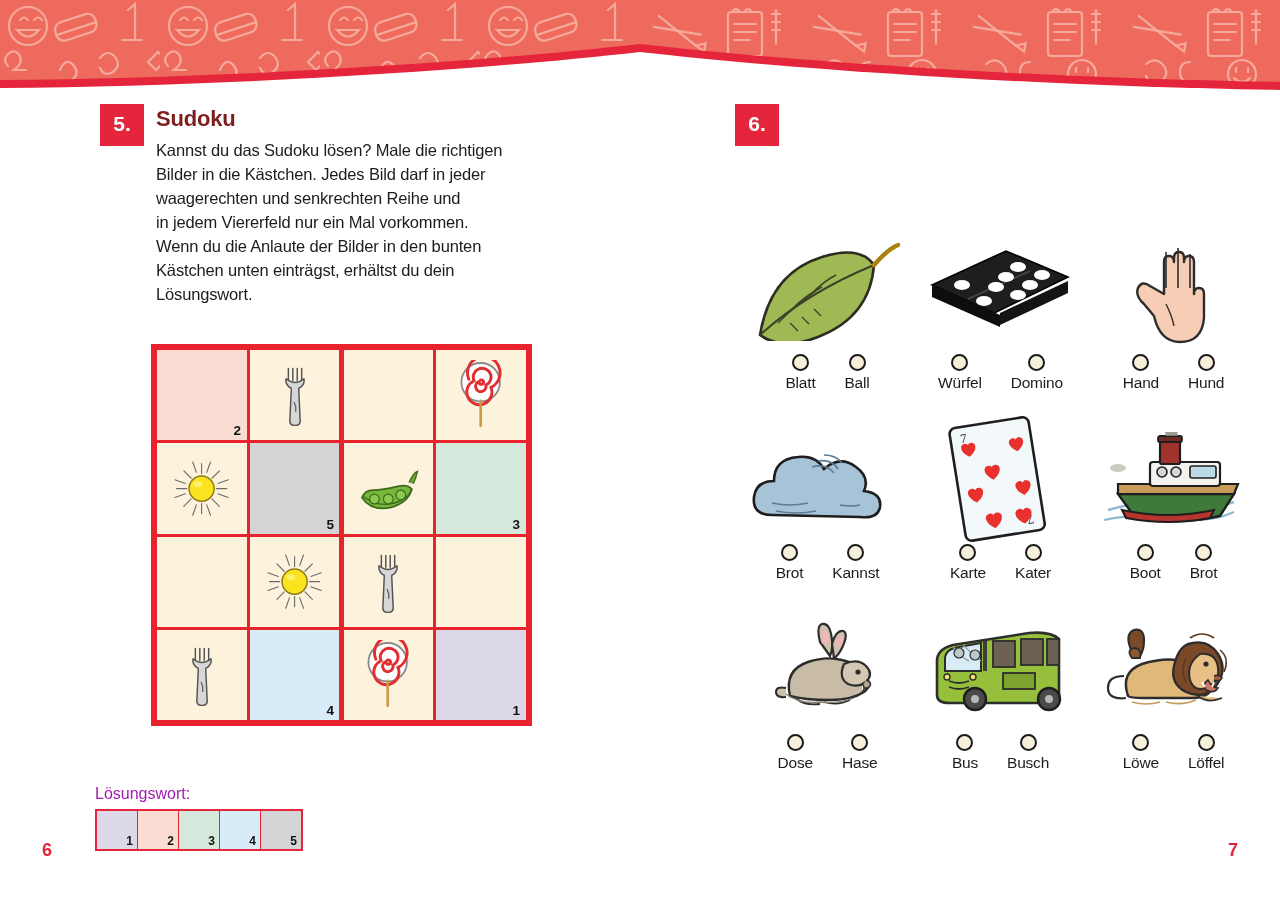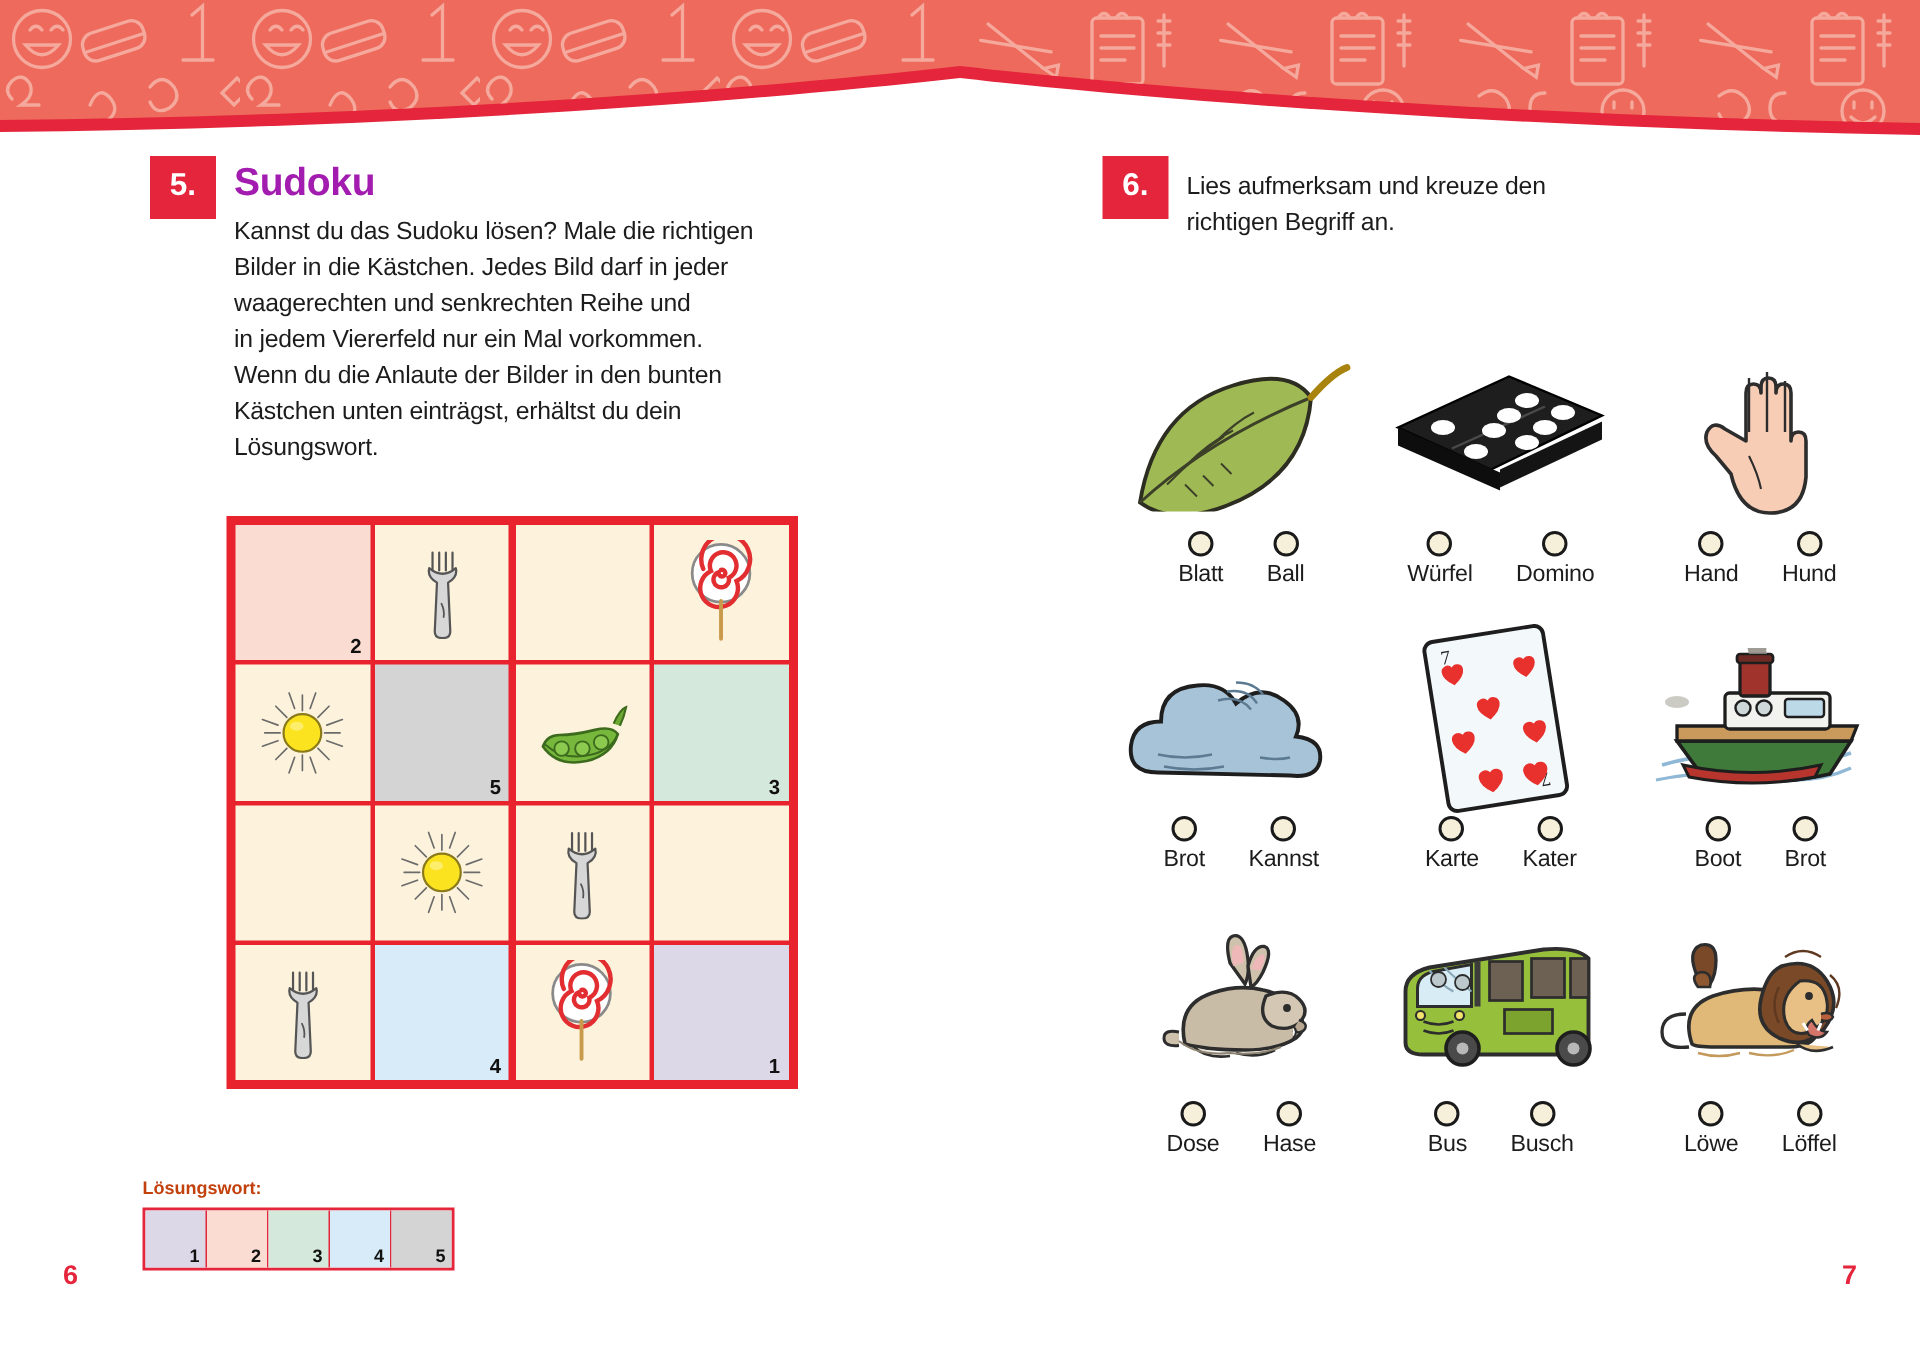--- a/index.html
+++ b/index.html
@@ -46,22 +46,22 @@
     font-size: 21px;
     font-weight: bold;
     display: flex;
     align-items: center;
     justify-content: center;
     flex: 0 0 auto;
     padding-bottom: 3px;
   }
   .ex-body { margin-left: 12px; }
   .ex-title {
-    color: #a21caf;
-    font-size: 26px;
+    color: #7f1d1d;
+    font-size: 22px;
     font-weight: bold;
     line-height: 1.0;
     padding-top: 4px;
     letter-spacing: -0.2px;
   }
   .ex-text {
     color: #1c1c1c;
     font-size: 16.5px;
     line-height: 1.46;
     margin-top: 8px;
@@ -127,23 +127,23 @@
     pointer-events: none;
   }
 
   
   #loesung {
     position: absolute;
     left: 95px;
     top: 785px;
   }
   #loesung-label {
-    color: #c2410c;
-    font-size: 12px;
-    font-weight: bold;
+    color: #a21caf;
+    font-size: 16px;
+    font-weight: normal;
     margin-bottom: 6px;
   }
   #loesung-boxes {
     display: flex;
     border: 2px solid #e4253b;
     width: 208px;
     height: 42px;
   }
   .lb {
     flex: 1 1 0;
@@ -450,22 +450,20 @@
   </div>
 
   <div class="page-num" id="pnum-left">6</div>
 </div>
 
 <div class="page" id="page-right">
 
   <div class="ex-header" style="left:94px; top:104px; width:460px;">
     <div class="ex-num">6.</div>
     <div class="ex-body">
-      <div class="ex-text">Lies aufmerksam und kreuze den
-richtigen Begriff an.</div>
     </div>
   </div>
 
   <div id="riddle">
       <div class="riddle-row">
         <div class="riddle-item">
           <div class="riddle-pic">
             <svg width="152" height="102" viewBox="0 0 152 102" xmlns="http://www.w3.org/2000/svg">
               <g>
                 <path d="M8,96 q10,-62 62,-78 q38,-12 52,8 q-4,52 -56,72 q-36,14 -58,-2 z" fill="#9fba54" stroke="#2d2d22" stroke-width="2.6"></path>

